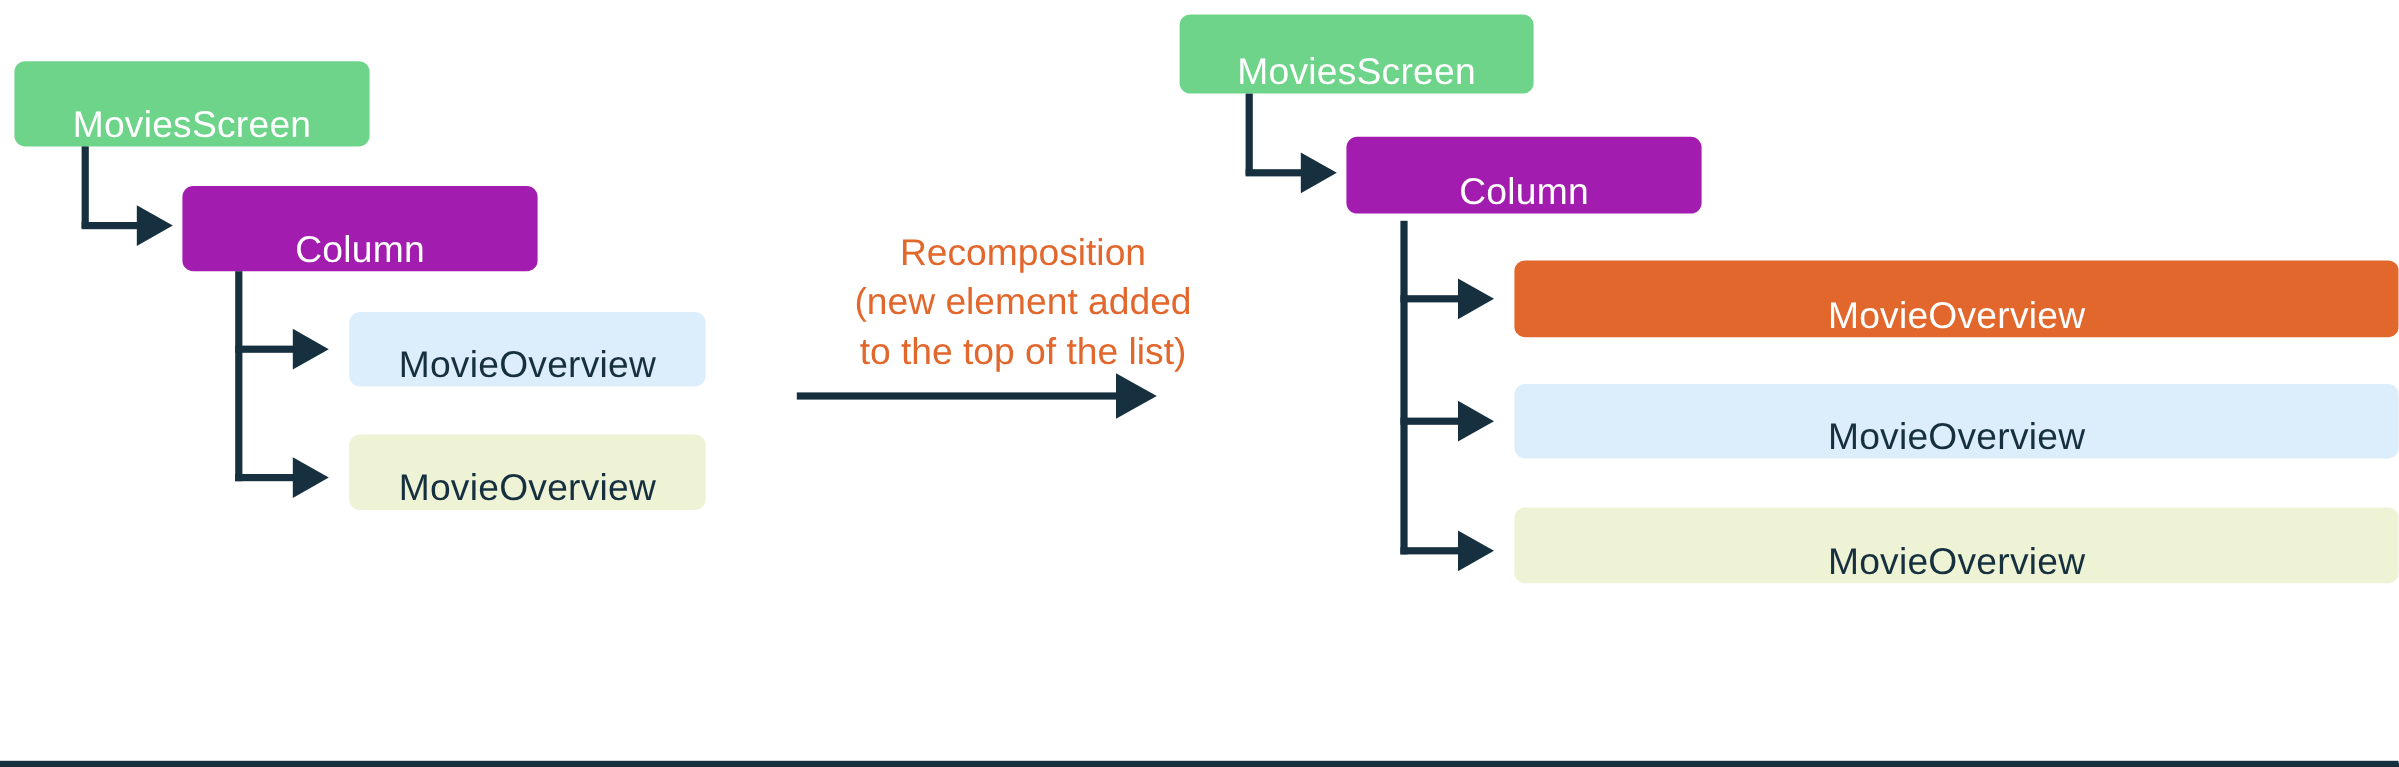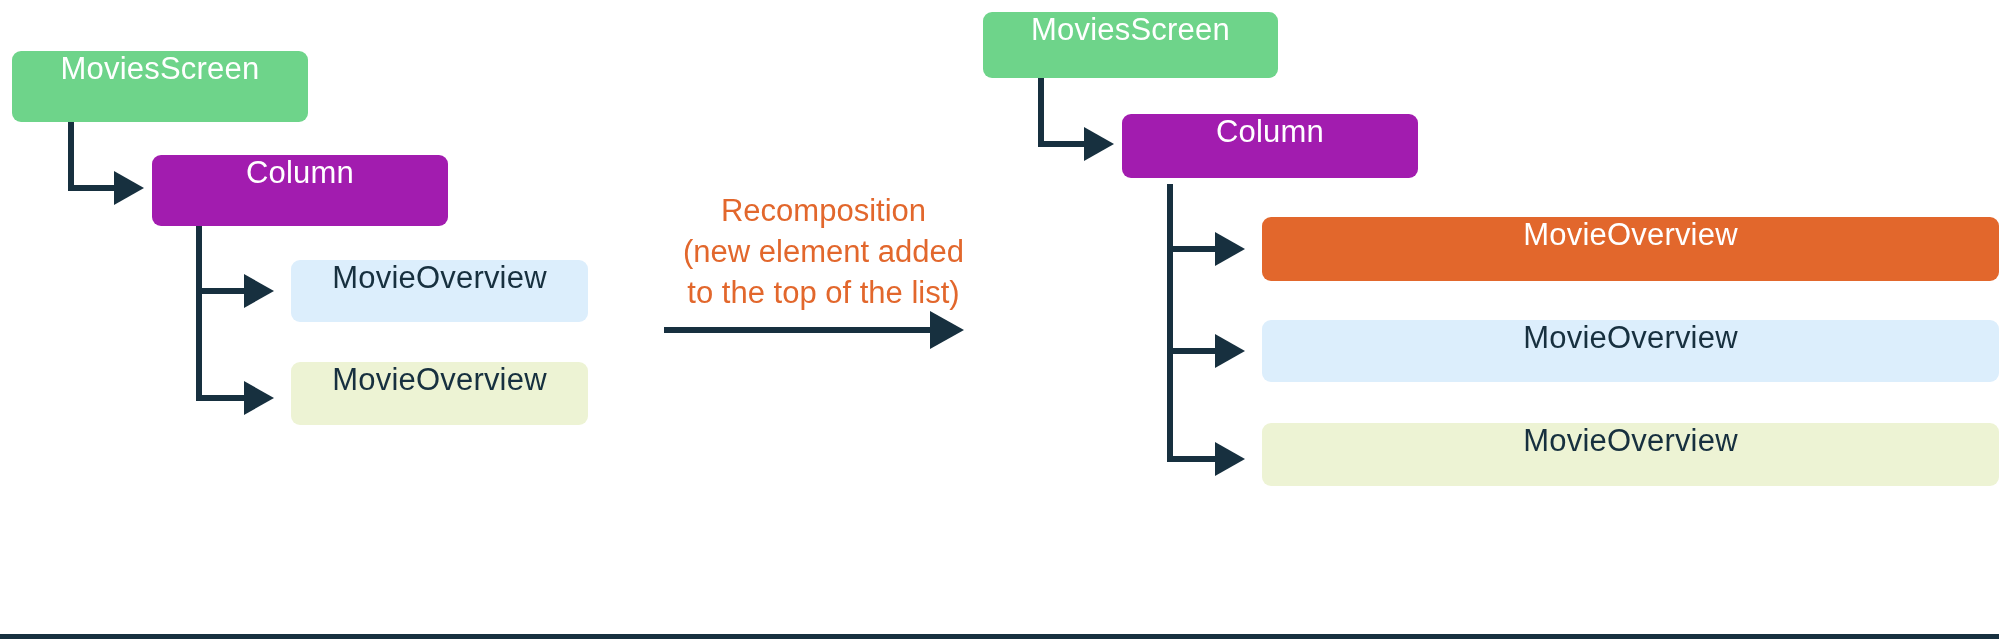--- a/index.html
+++ b/index.html
@@ -14,21 +14,21 @@
   #canvas {
     position: relative;
     width: 1999px;
     height: 639px;
     background: #ffffff;
     overflow: hidden;
   }
   .node {
     position: absolute;
     display: flex;
-    align-items: flex-start;
+    align-items: flex-end;
     justify-content: center;
     border-radius: 9px;
     box-sizing: border-box;
     font-size: 31px;
     letter-spacing: 0.2px;
     white-space: nowrap;
   }
   .node-green   { background: #6ed48a; color: #ffffff; }
   .node-blue    { background: #a21caf; color: #ffffff; }
   .node-lblue   { background: #dceefc; color: #17303f; }
@@ -98,21 +98,21 @@
     <span>MovieOverview</span>
   </div>
 
   <div class="stroke" style="left:196px; top:395px; width:52px; height:6px;"></div>
   <div class="arrowhead" style="left:244px; top:381px;"></div>
 
   <div class="node node-cream" style="left:291px; top:362px; width:297px; height:63px;">
     <span>MovieOverview</span>
   </div>
 
-  <div class="caption" style="left:671px; top:190px; width:305px;">Recomposition
+  <div class="caption" style="left:700px; top:190px; width:305px;">Recomposition
 (new element added
 to the top of the list)</div>
 
   <div class="stroke" style="left:664px; top:327px; width:270px; height:6px;"></div>
   <div class="arrowhead big" style="left:930px; top:311px;"></div>
 
   <div class="node node-green" style="left:983px; top:12px; width:295px; height:66px;">
     <span>MoviesScreen</span>
   </div>
 

